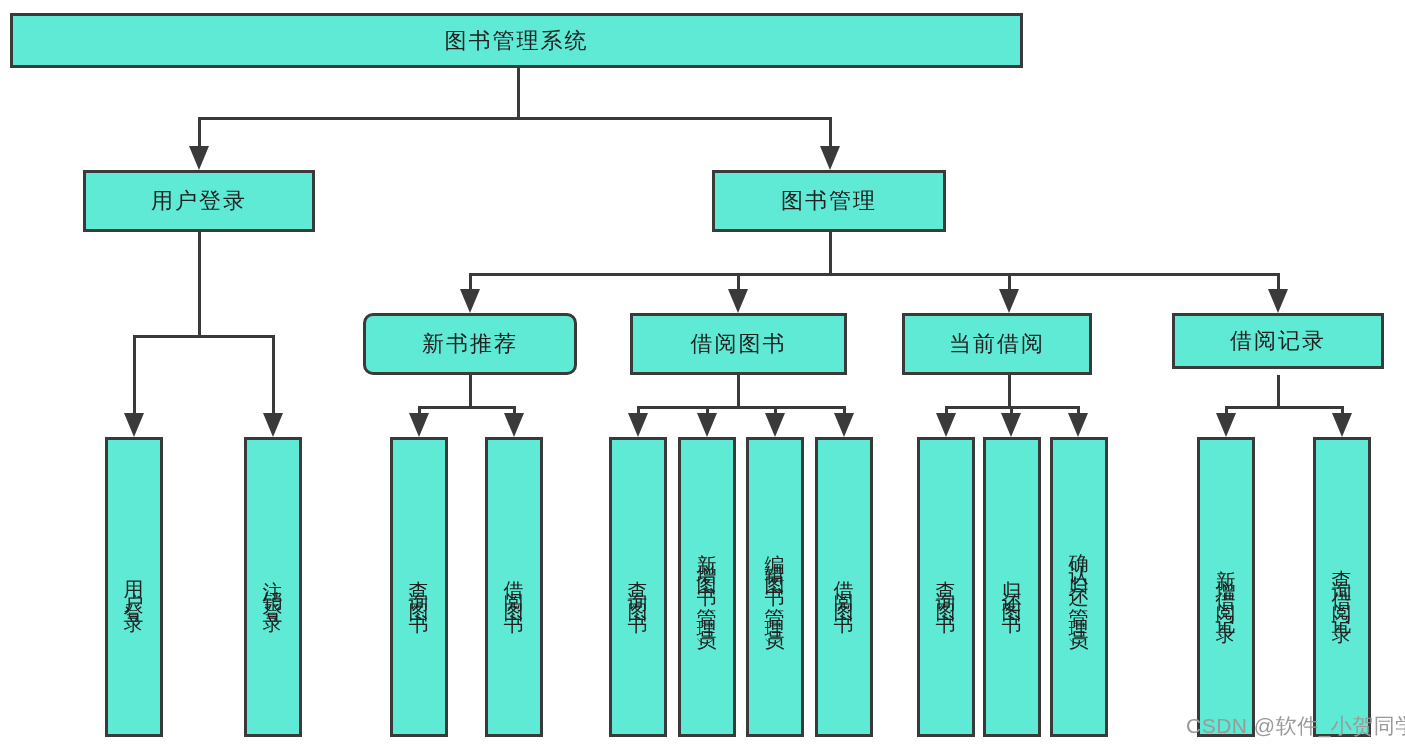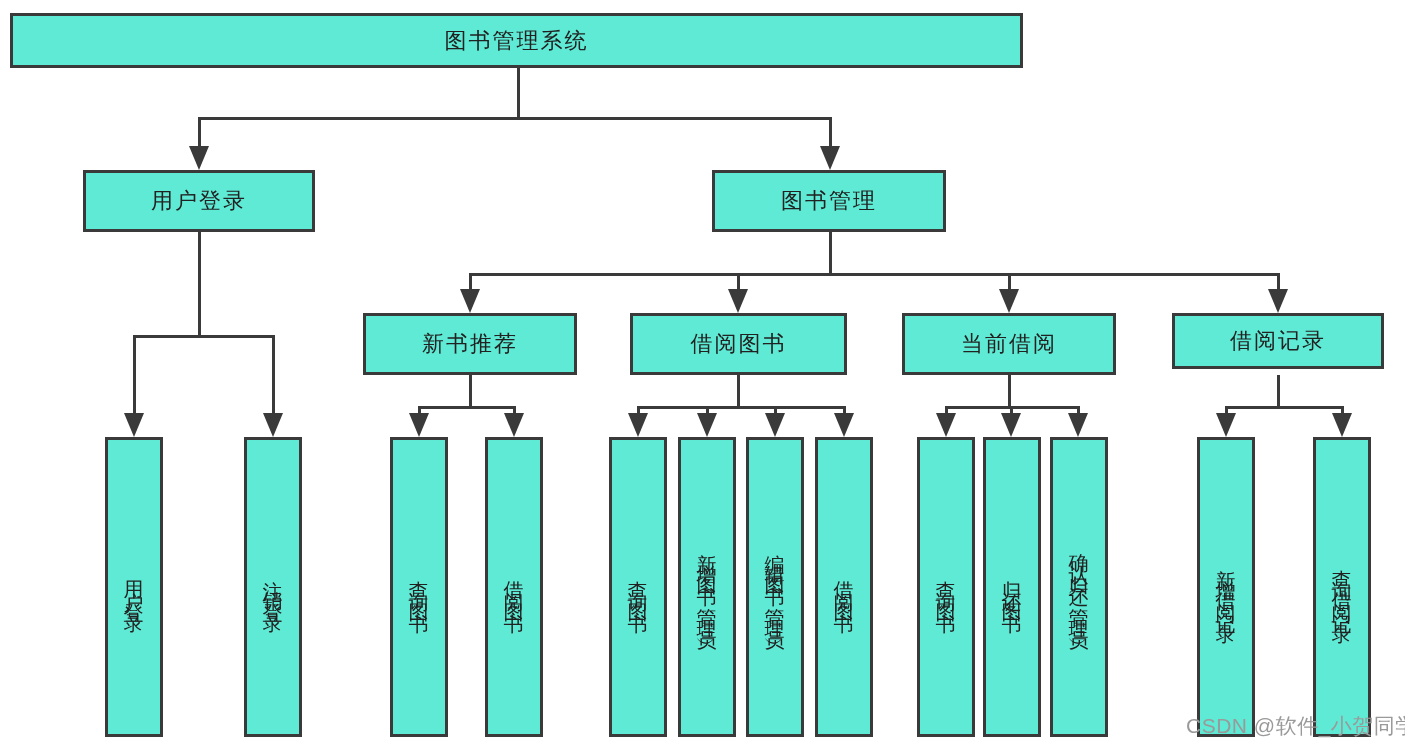--- a/index.html
+++ b/index.html
@@ -45,27 +45,27 @@
     <span>图书管理系统</span>
   </div>
 
   <div class="node hnode" style="left:83px;top:170px;width:232px;height:62px;">
     <span>用户登录</span>
   </div>
   <div class="node hnode" style="left:712px;top:170px;width:234px;height:62px;">
     <span>图书管理</span>
   </div>
 
-  <div class="node hnode" style="left:363px;top:313px;width:214px;height:62px;">
+  <div class="node hnode" style="left:363px;top:313px;width:214px;height:62px;border-radius:10px;">
     <span>新书推荐</span>
   </div>
   <div class="node hnode" style="left:630px;top:313px;width:217px;height:62px;">
     <span>借阅图书</span>
   </div>
-  <div class="node hnode" style="left:902px;top:313px;width:214px;height:62px;">
+  <div class="node hnode" style="left:902px;top:313px;width:190px;height:62px;">
     <span>当前借阅</span>
   </div>
   <div class="node hnode" style="left:1172px;top:313px;width:212px;height:56px;">
     <span>借阅记录</span>
   </div>
 
   <div class="node vnode" style="left:105px;top:437px;width:58px;height:300px;">
     <span>用户登录</span>
   </div>
   <div class="node vnode" style="left:244px;top:437px;width:58px;height:300px;">

